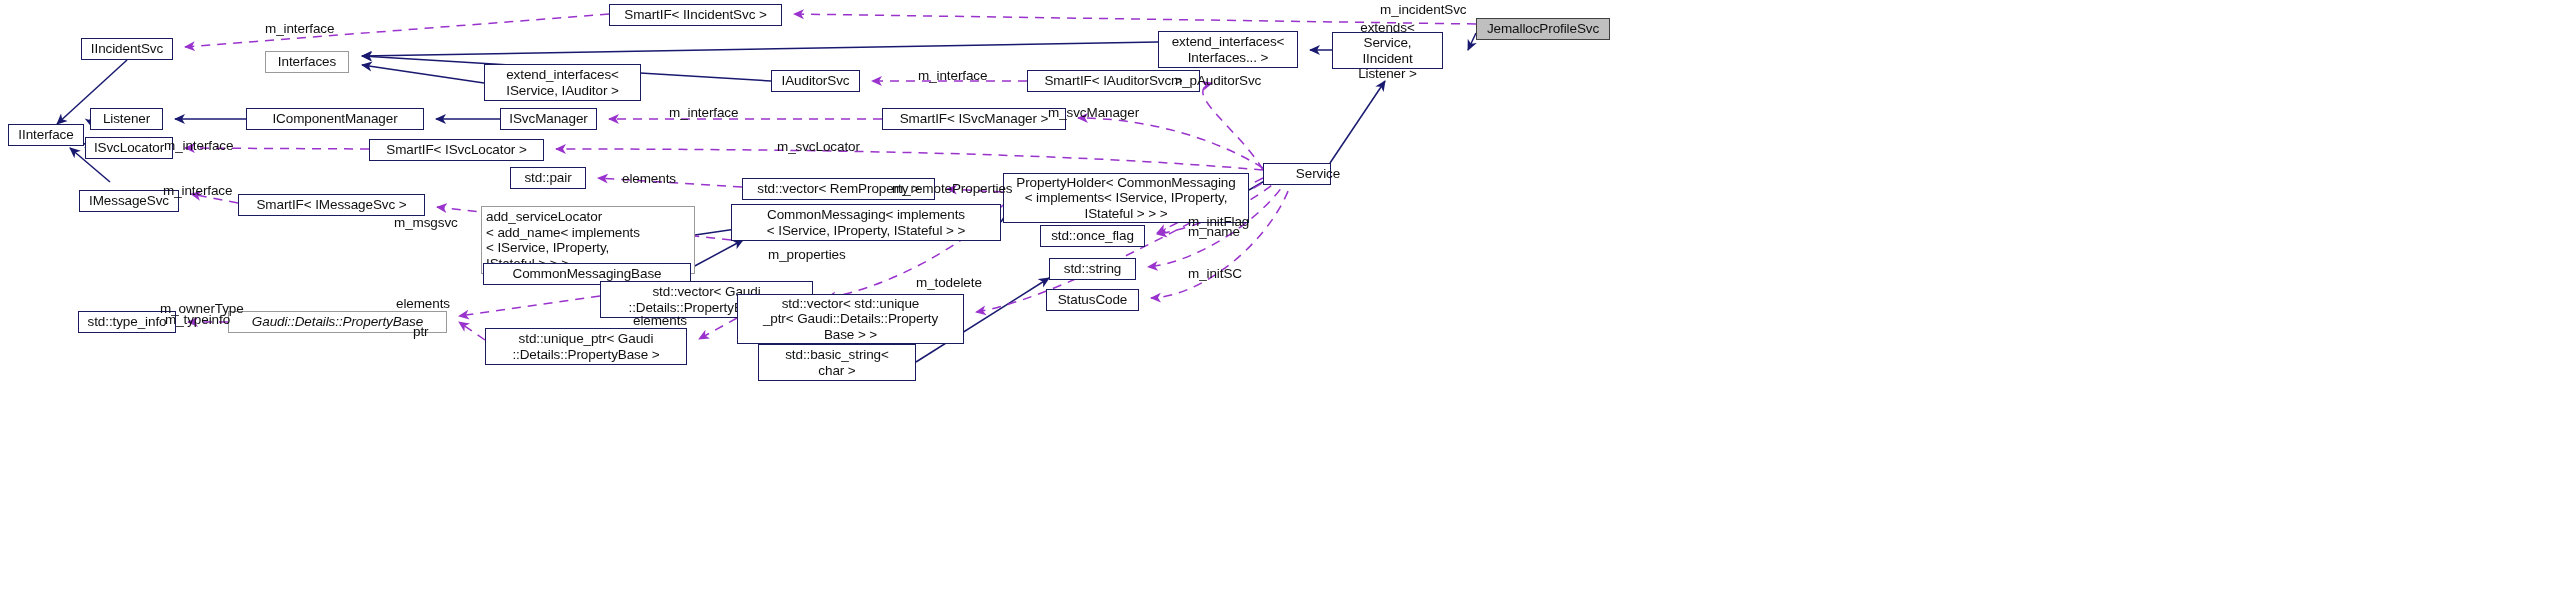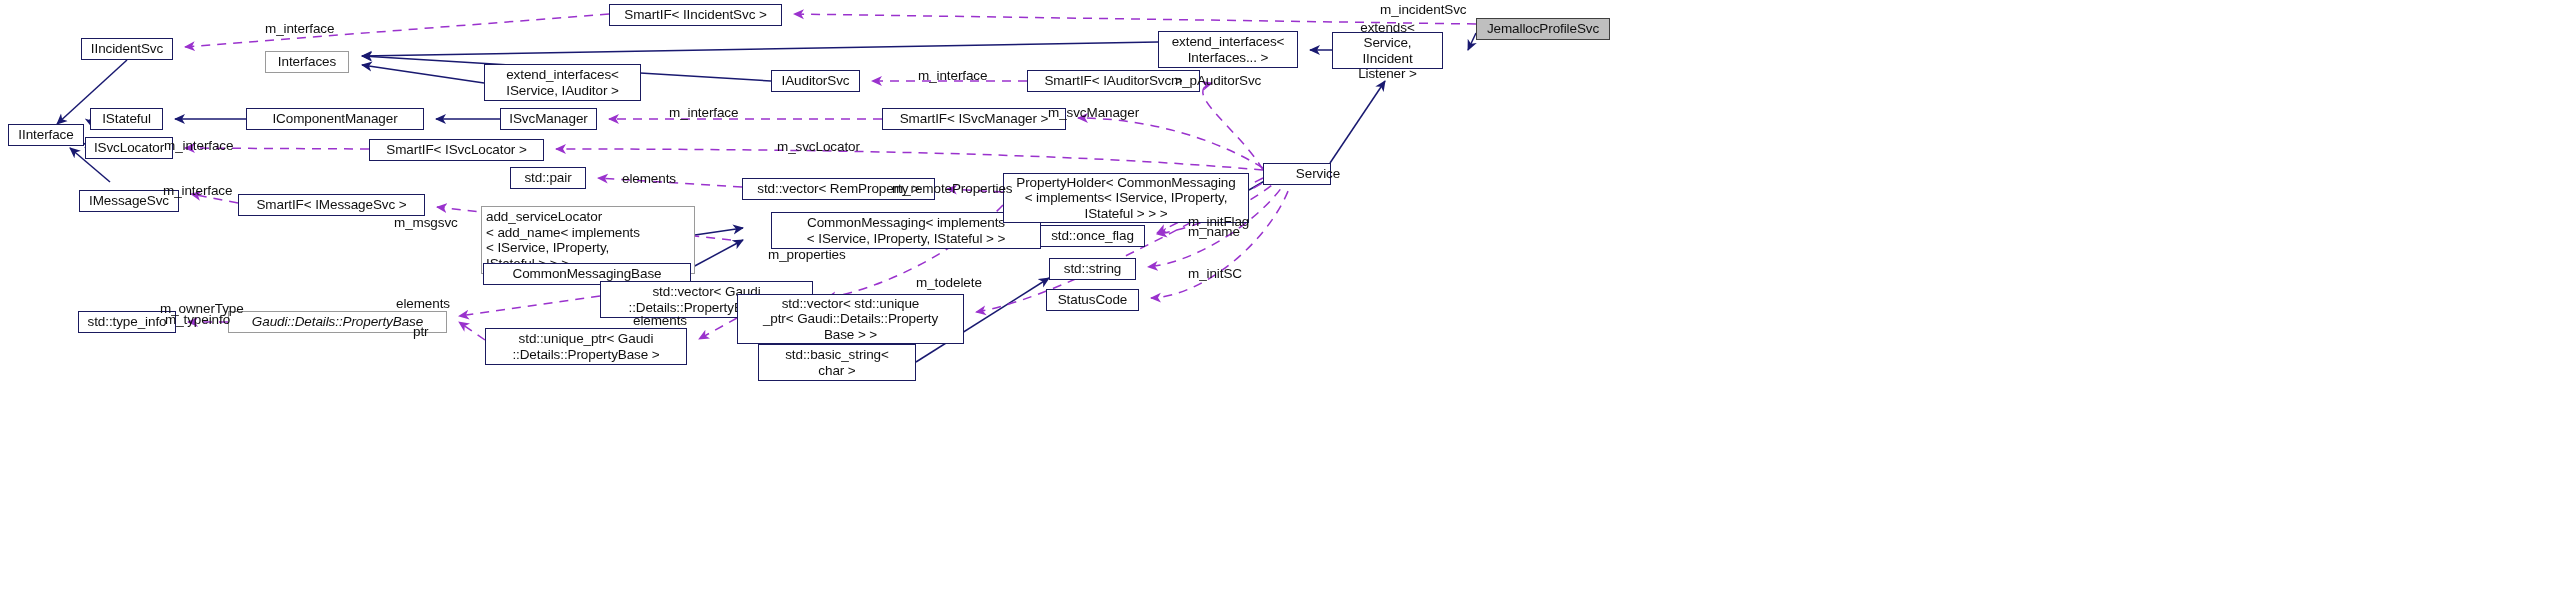--- a/index.html
+++ b/index.html
@@ -154,21 +154,21 @@
 
       <path d="M485,340 L459,322"></path>
 
       <path d="M228,322 L188,322"></path>
     </g>
   </svg>
 
   <div class="nodes-layer">
       <div class="node" style="left: 8px; top: 124px; width: 76px; height: 22px;">IInterface</div>
       <div class="node" style="left: 81px; top: 38px; width: 92px; height: 22px;">IIncidentSvc</div>
-      <div class="node" style="left: 90px; top: 108px; width: 73px; height: 22px;">IStateful</div>
+      <div class="node" style="left: 90px; top: 108px; width: 73px; height: 22px;">Listener</div>
       <div class="node" style="left: 85px; top: 137px; width: 88px; height: 22px;">ISvcLocator</div>
       <div class="node" style="left: 79px; top: 190px; width: 100px; height: 22px;">IMessageSvc</div>
       <div class="node" style="left: 78px; top: 311px; width: 98px; height: 22px;">std::type_info</div>
       <div class="node grey-border" style="left: 265px; top: 51px; width: 84px; height: 22px;">Interfaces</div>
       <div class="node" style="left: 246px; top: 108px; width: 178px; height: 22px;">IComponentManager</div>
       <div class="node" style="left: 369px; top: 139px; width: 175px; height: 22px;">SmartIF&lt; ISvcLocator &gt;</div>
       <div class="node" style="left: 238px; top: 194px; width: 187px; height: 22px;">SmartIF&lt; IMessageSvc &gt;</div>
       <div class="node grey-border" style="left: 228px; top: 311px; width: 219px; height: 22px; font-style: italic;">Gaudi::Details::PropertyBase</div>
       <div class="node" style="left: 484px; top: 64px; width: 157px; height: 37px;">extend_interfaces&lt;
 IService, IAuditor &gt;</div>
@@ -179,21 +179,21 @@
 &lt; IService, IProperty,
         IStateful &gt; &gt; &gt;</div>
       <div class="node" style="left: 483px; top: 263px; width: 208px; height: 22px;">CommonMessagingBase</div>
       <div class="node" style="left: 485px; top: 328px; width: 202px; height: 37px;">std::unique_ptr&lt; Gaudi
 ::Details::PropertyBase &gt;</div>
       <div class="node" style="left: 600px; top: 281px; width: 213px; height: 37px;">std::vector&lt; Gaudi
 ::Details::PropertyBase * &gt;</div>
       <div class="node" style="left: 609px; top: 4px; width: 173px; height: 22px;">SmartIF&lt; IIncidentSvc &gt;</div>
       <div class="node" style="left: 771px; top: 70px; width: 89px; height: 22px;">IAuditorSvc</div>
       <div class="node" style="left: 742px; top: 178px; width: 193px; height: 22px;">std::vector&lt; RemProperty &gt;</div>
-      <div class="node" style="left: 731px; top: 212px; width: 270px; height: 37px; margin-left: 40px;">CommonMessaging&lt; implements
+      <div class="node" style="left: 731px; top: 204px; width: 270px; height: 37px;">CommonMessaging&lt; implements
 &lt; IService, IProperty, IStateful &gt; &gt;</div>
       <div class="node" style="left: 737px; top: 294px; width: 227px; height: 50px;">std::vector&lt; std::unique
 _ptr&lt; Gaudi::Details::Property
 Base &gt; &gt;</div>
       <div class="node" style="left: 758px; top: 344px; width: 158px; height: 37px;">std::basic_string&lt;
 char &gt;</div>
       <div class="node" style="left: 1027px; top: 70px; width: 173px; height: 22px;">SmartIF&lt; IAuditorSvc &gt;</div>
       <div class="node" style="left: 882px; top: 108px; width: 184px; height: 22px;">SmartIF&lt; ISvcManager &gt;</div>
       <div class="node" style="left: 1003px; top: 173px; width: 246px; height: 50px;">PropertyHolder&lt; CommonMessaging
 &lt; implements&lt; IService, IProperty,

